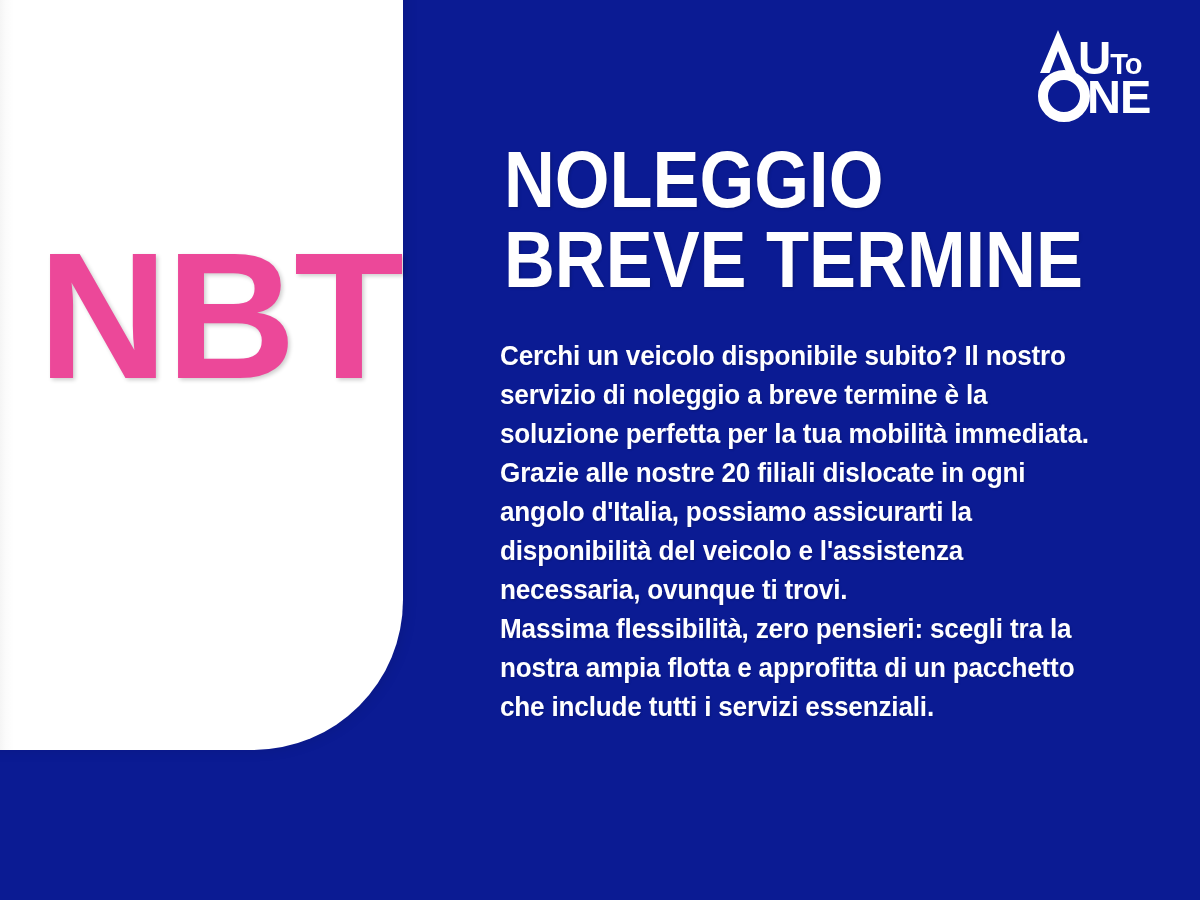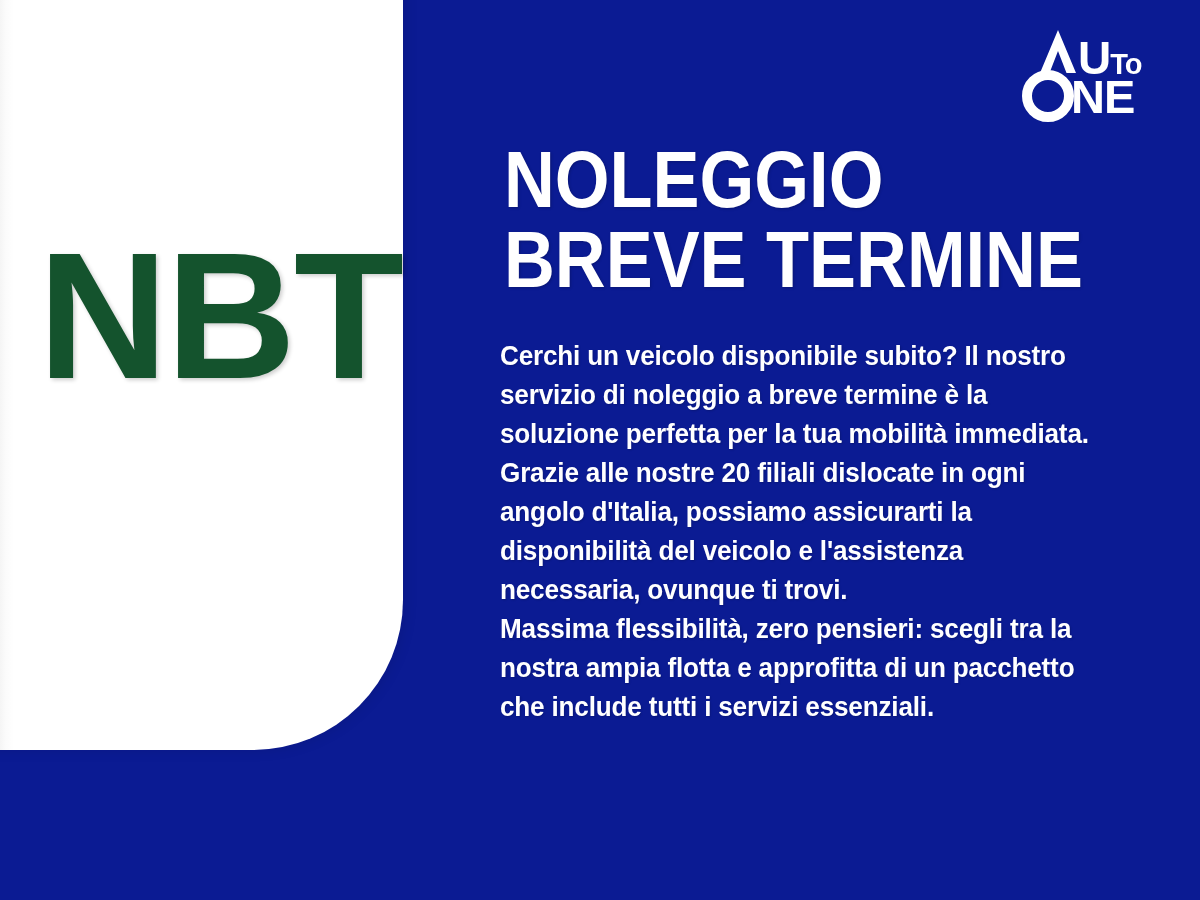--- a/index.html
+++ b/index.html
@@ -42,21 +42,21 @@
   
   #nbt {
     position:absolute;
     left:58px;
     top:246px;
     font-family:"Liberation Sans", sans-serif;
     font-weight:700;
     font-size:180px;
     line-height:180px;
     letter-spacing:-2px;
-    color:#14532d;
+    color:#ec4899;
     text-shadow:2px 2px 4px rgba(0,0,0,0.20);
     user-select:none;
   }
 
   
   #content {
     position:absolute;
     left:500px;
     top:0;
     width:660px;
@@ -96,21 +96,21 @@
     text-align:center;
   }
   .logo-a-glyph {
     position:relative;
     display:inline-block;
     width:40px; height:46px;
   }
   .logo-a-glyph svg { position:absolute; left:0; top:0; }
   #logo-row-2 {
     position:absolute;
-    left:6px; top:42px;
+    left:22px; top:42px;
     display:flex;
     align-items:center;
     line-height:1;
   }
   .logo-o-glyph {
     position:relative;
     display:inline-block;
     width:52px; height:52px;
   }
   .logo-o-glyph svg { position:absolute; left:0; top:0; }

